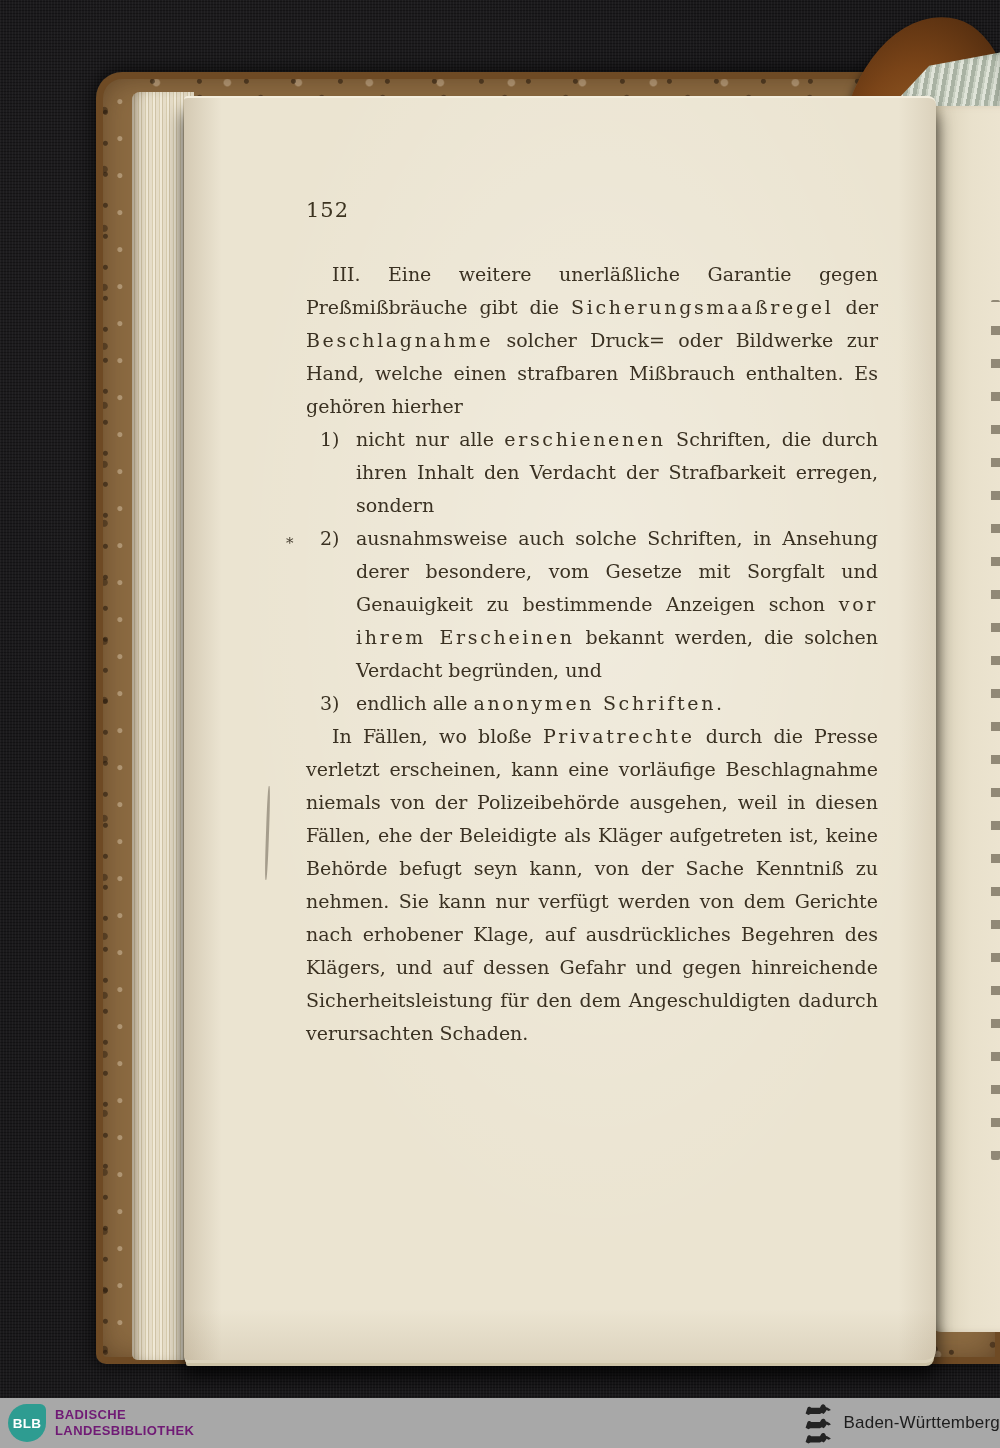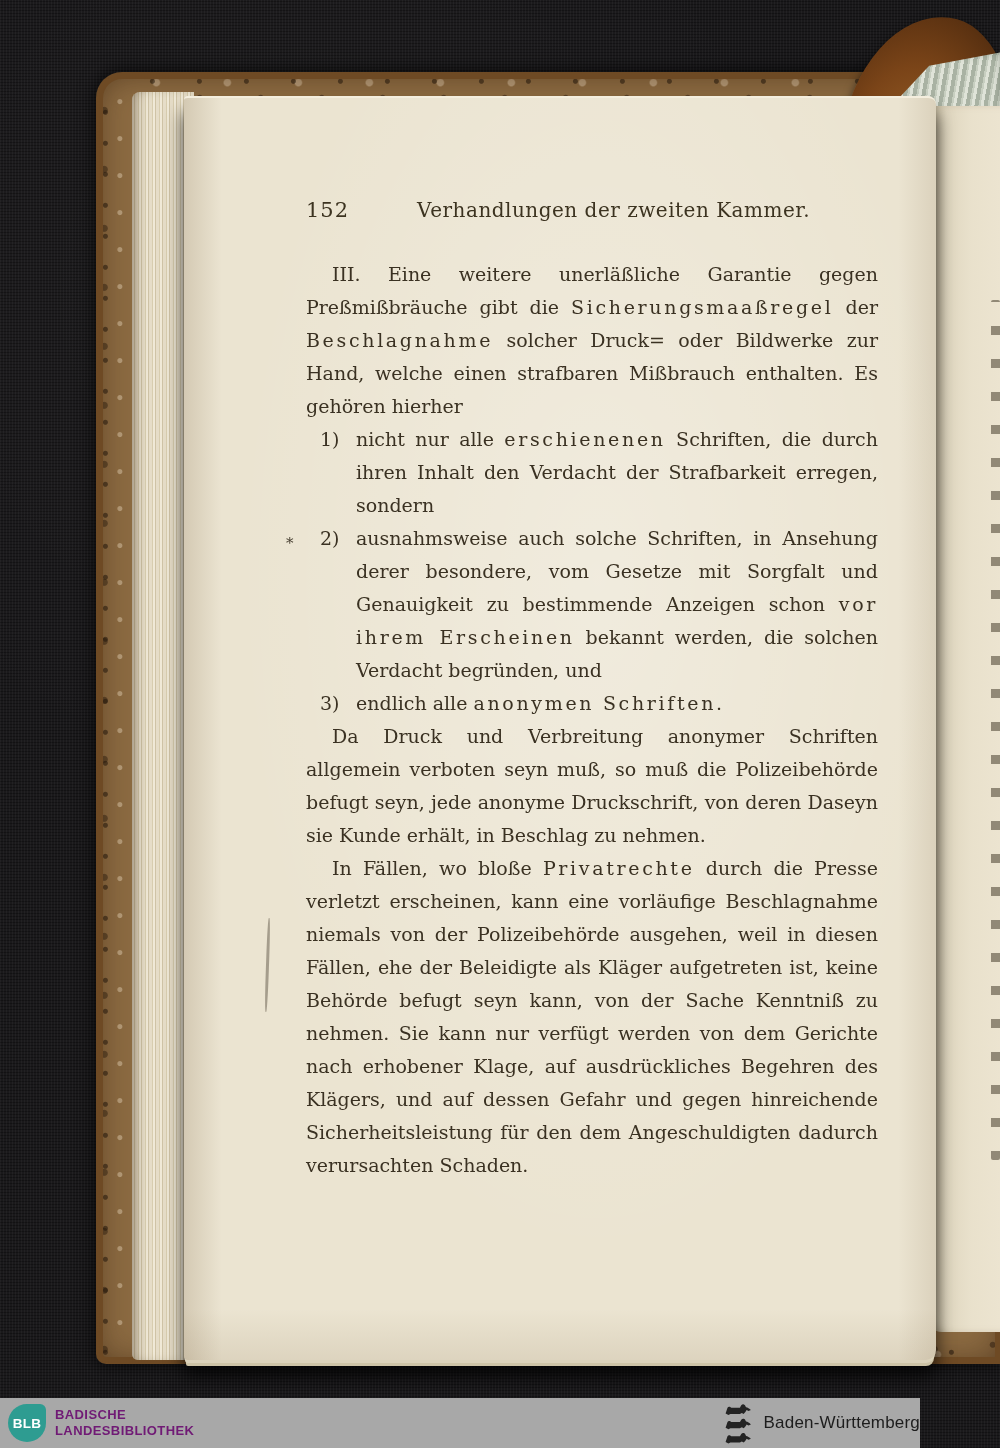--- a/index.html
+++ b/index.html
@@ -84,21 +84,21 @@
   .page-text .block{position:relative;}
   .page-text .ind{text-indent:26px;}
   .page-text .li{padding-left:50px;text-indent:0;}
   .page-text .marker{position:absolute;left:14px;top:0;}
   .sperr{letter-spacing:.14em;}
   .mmark{position:absolute;left:-20px;top:5px;font-size:15px;color:#4a4234;text-indent:0;}
   .mline{position:absolute;left:-40px;top:66px;width:3px;height:94px;
     background:#6b6254;opacity:.55;border-radius:40%;transform:rotate(2deg);}
 
   
-  .footer{position:absolute;left:0;bottom:0;width:920px;height:50px;background:#a8a8a8;
+  .footer{position:absolute;left:0;bottom:0;width:1000px;height:50px;background:#a8a8a8;
     display:flex;align-items:center;justify-content:space-between;}
   .footer-left{display:flex;align-items:center;gap:9px;margin-left:8px;}
   .blb-badge{width:38px;height:38px;background:#2e9c91;
     border-radius:50% 6px 50% 50%;
     display:flex;align-items:center;justify-content:center;
     color:#fff;font-weight:bold;font-size:13.5px;letter-spacing:.3px;}
   .lib-name{color:#701a75;font-weight:bold;font-size:13px;line-height:16px;letter-spacing:.4px;}
   .footer-right{display:flex;align-items:center;gap:11px;}
   .arms{width:30px;height:42px;}
   .state-name{color:#1d1d1d;font-size:17px;letter-spacing:.2px;}
@@ -115,28 +115,26 @@
   <div class="page-stack"></div>
 
   <div class="page-right">
     <div class="frag"></div>
   </div>
 
   <div class="page">
     <div class="page-inner">
       <div class="page-header">
         <span class="page-num">152</span>
-        <span class="running-head">Verhandlungen der zweiten Kammer.</span>
       </div>
       <div class="page-text">
           <div class="block p ind"><span>III. Eine weitere unerläßliche Garantie gegen Preßmißbräuche gibt die </span><span class="sperr">Sicherungsmaaßregel</span><span> der </span><span class="sperr">Beschlagnahme</span><span> solcher Druck= oder Bildwerke zur Hand, welche einen strafbaren Mißbrauch enthalten. Es gehören hierher</span></div>
           <div class="block li"><span class="marker">1)</span><span>nicht nur alle </span><span class="sperr">erschienenen</span><span> Schriften, die durch ihren Inhalt den Verdacht der Strafbarkeit erregen, sondern</span></div>
           <div class="block li"><span class="marker">2)</span><span class="mmark">*</span><span>ausnahmsweise auch solche Schriften, in Ansehung derer besondere, vom Gesetze mit Sorgfalt und Genauigkeit zu bestimmende Anzeigen schon </span><span class="sperr">vor ihrem Erscheinen</span><span> bekannt werden, die solchen Verdacht begründen, und</span></div>
           <div class="block li"><span class="marker">3)</span><span>endlich alle </span><span class="sperr">anonymen Schriften.</span></div>
-          <div class="block p ind"><span>Da Druck und Verbreitung anonymer Schriften allgemein verboten seyn muß, so muß die Polizeibehörde befugt seyn, jede anonyme Druckschrift, von deren Daseyn sie Kunde erhält, in Beschlag zu nehmen.</span></div>
           <div class="block p ind"><span class="mline"></span><span>In Fällen, wo bloße </span><span class="sperr">Privatrechte</span><span> durch die Presse verletzt erscheinen, kann eine vorläufige Beschlagnahme niemals von der Polizeibehörde ausgehen, weil in diesen Fällen, ehe der Beleidigte als Kläger aufgetreten ist, keine Behörde befugt seyn kann, von der Sache Kenntniß zu nehmen. Sie kann nur verfügt werden von dem Gerichte nach erhobener Klage, auf ausdrückliches Begehren des Klägers, und auf dessen Gefahr und gegen hinreichende Sicherheitsleistung für den dem Angeschuldigten dadurch verursachten Schaden.</span></div>
         </div>
     </div>
   </div>
 
   <div class="footer">
     <div class="footer-left">
       <div class="blb-badge">
         <span>BLB</span>
       </div>

